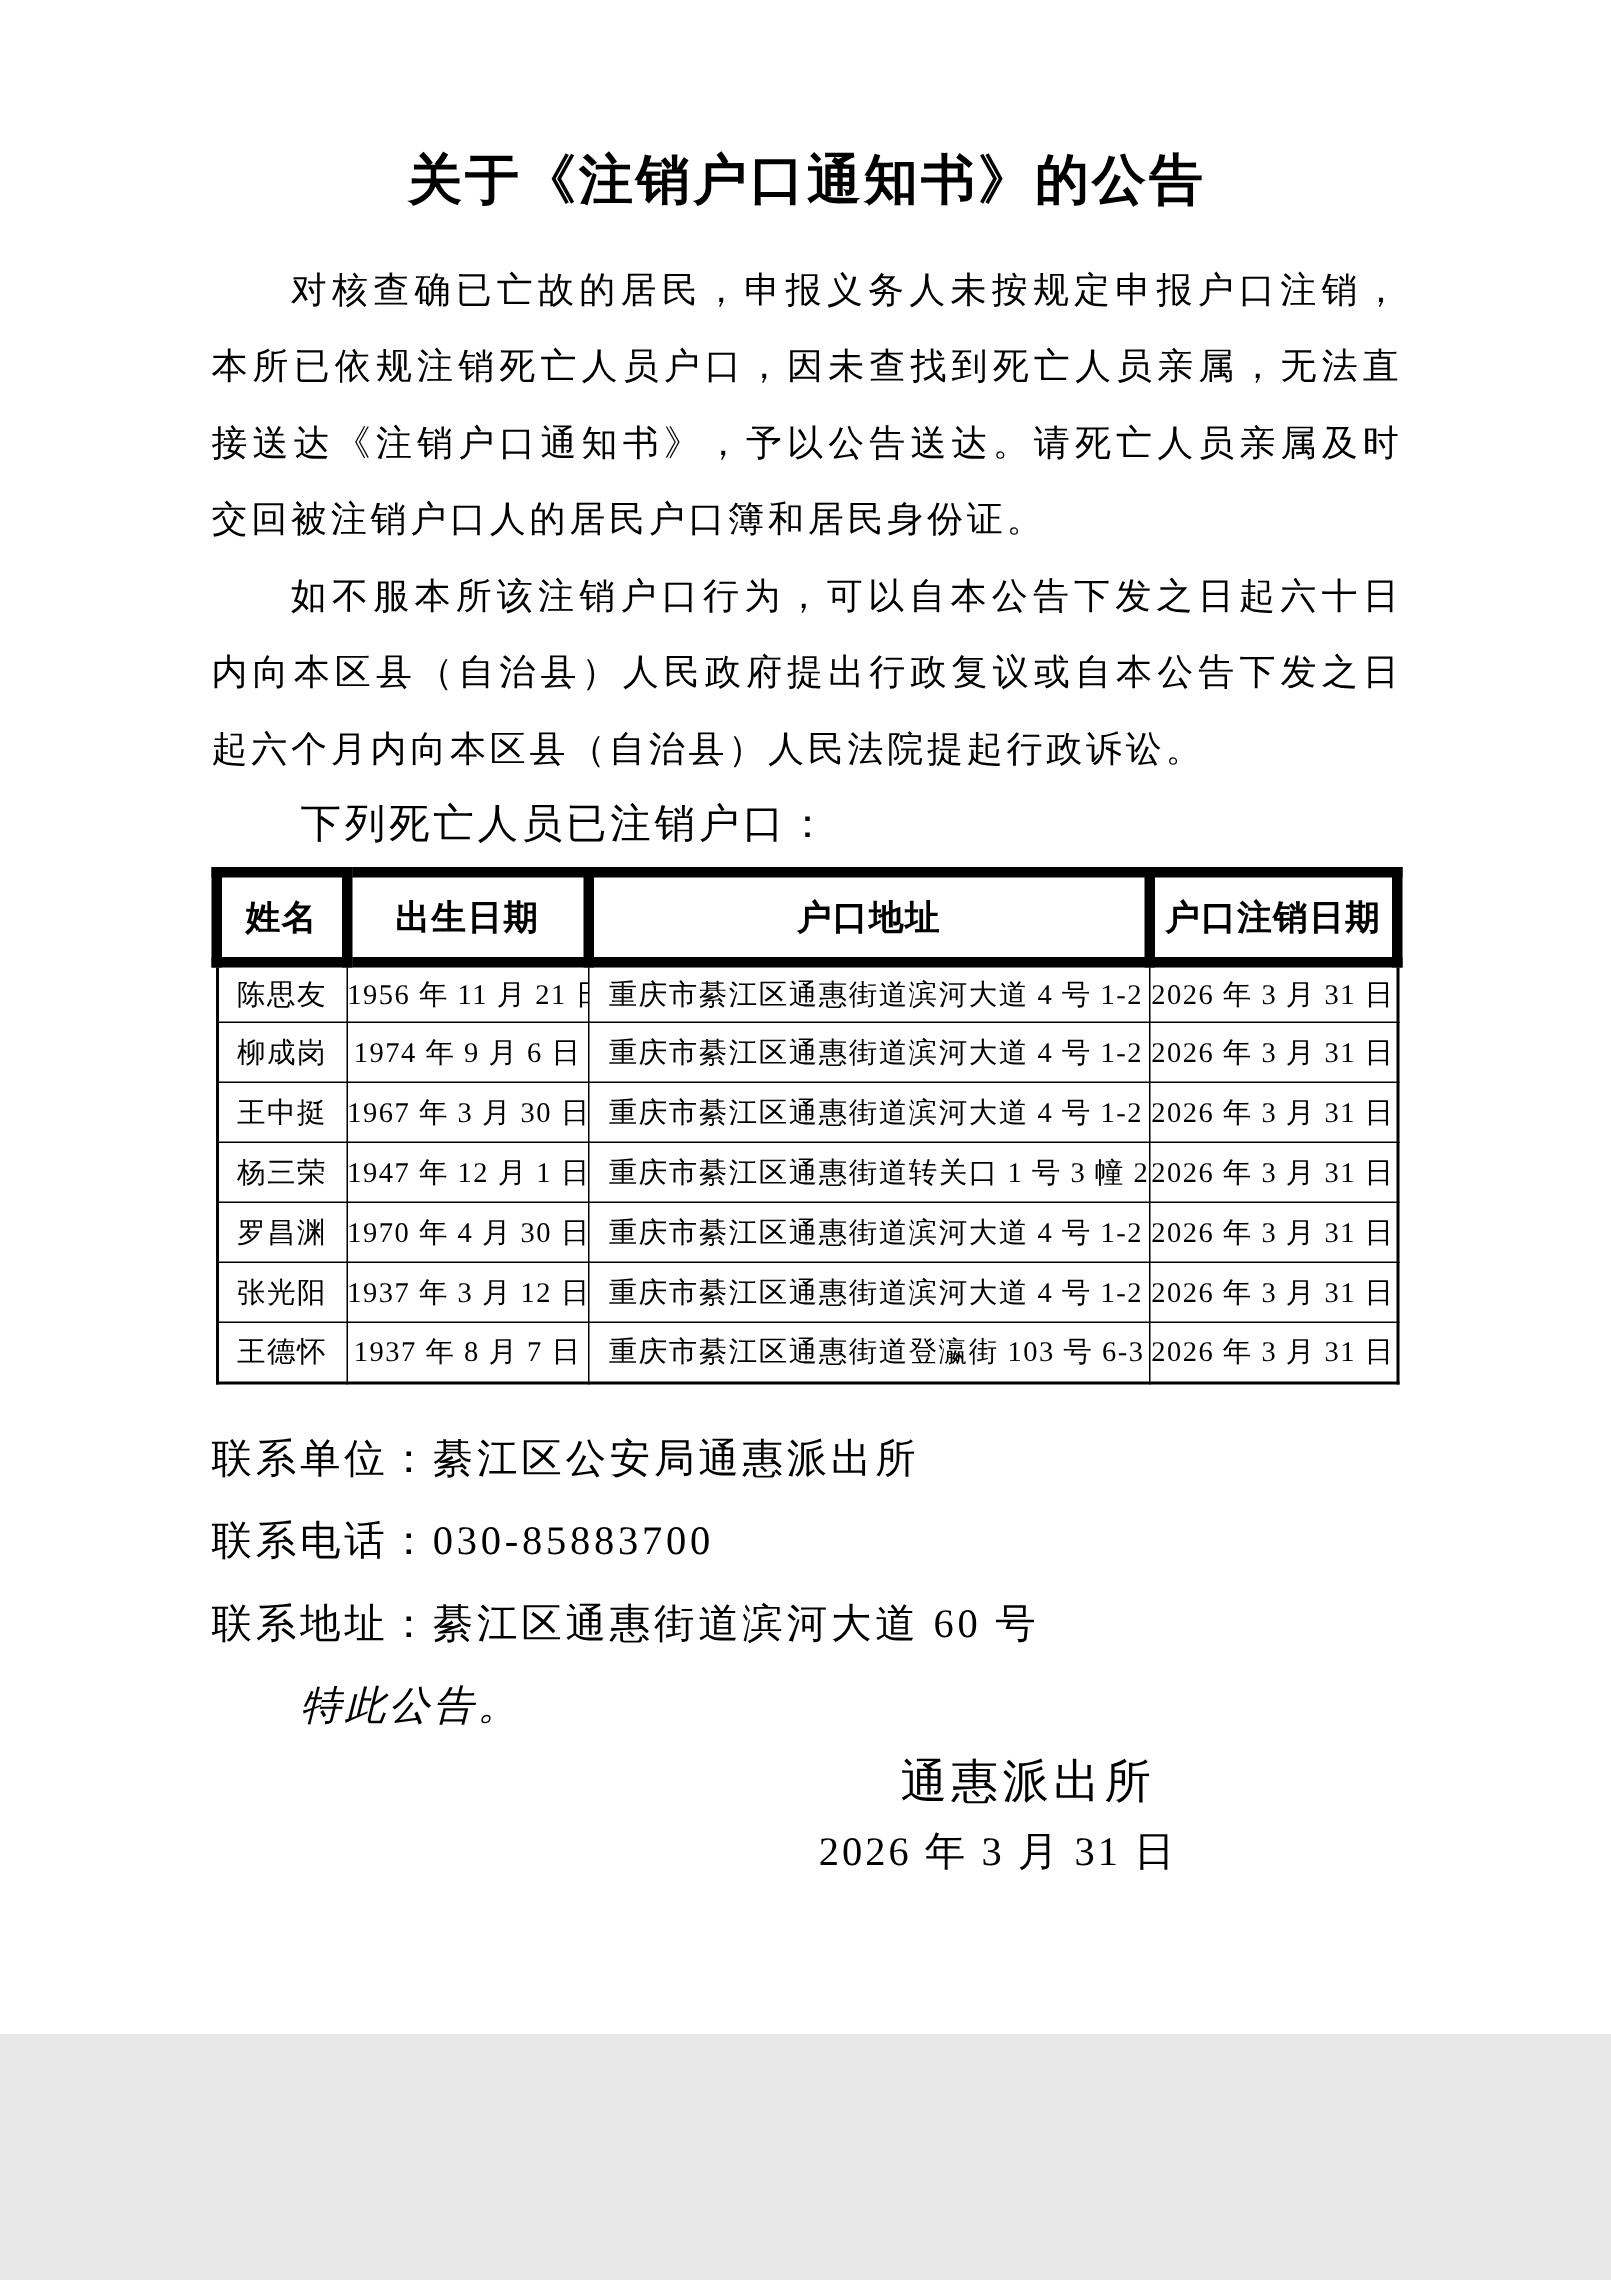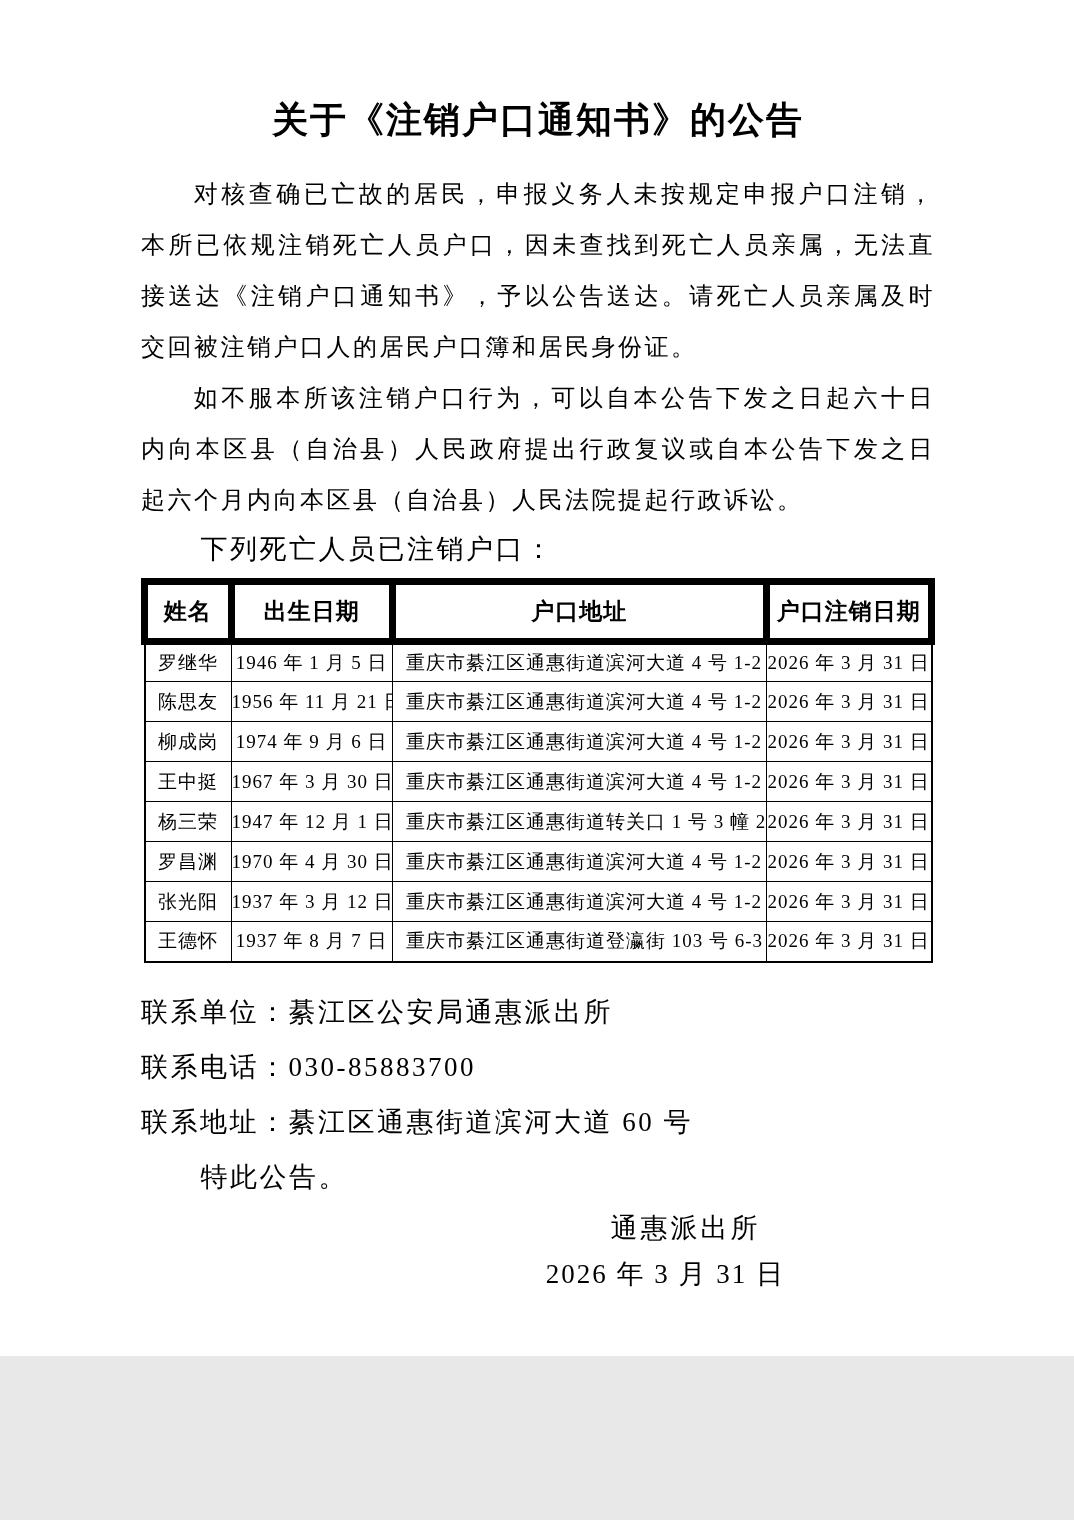--- a/index.html
+++ b/index.html
@@ -74,28 +74,29 @@
   .contact-line {
     font-size: 27px;
     line-height: 55px;
     letter-spacing: 2.5px;
   }
   .closing-line {
     font-size: 27px;
     line-height: 55px;
     letter-spacing: 2.5px;
     text-indent: 2.2em;
+    font-style: italic;
   }
   .signature-block {
     width: max-content;
     margin: 0 150px 0 auto;
     text-align: center;
   }
   .signature-name {
-    font-size: 27px;
+    font-size: 31px;
     line-height: 46px;
     letter-spacing: 3px;
     padding-left: 40px;
   }
   .signature-date {
     font-size: 27px;
     line-height: 46px;
     letter-spacing: 2px;
   }
   .page-number {
@@ -120,26 +121,20 @@
   <table class="notice-table">
     <thead>
       <tr>
         <th class="w0">姓名</th>
         <th class="w1">出生日期</th>
         <th class="w2">户口地址</th>
         <th class="w3">户口注销日期</th>
       </tr>
     </thead>
     <tbody>
-        <tr>
-          <td class="col0 w0">罗继华</td>
-          <td class="col1 w1">1946 年 1 月 5 日</td>
-          <td class="col2 w2">重庆市綦江区通惠街道滨河大道 4 号 1-2</td>
-          <td class="col3 w3">2026 年 3 月 31 日</td>
-        </tr>
         <tr>
           <td class="col0 w0">陈思友</td>
           <td class="col1 w1">1956 年 11 月 21 日</td>
           <td class="col2 w2">重庆市綦江区通惠街道滨河大道 4 号 1-2</td>
           <td class="col3 w3">2026 年 3 月 31 日</td>
         </tr>
         <tr>
           <td class="col0 w0">柳成岗</td>
           <td class="col1 w1">1974 年 9 月 6 日</td>
           <td class="col2 w2">重庆市綦江区通惠街道滨河大道 4 号 1-2</td>

